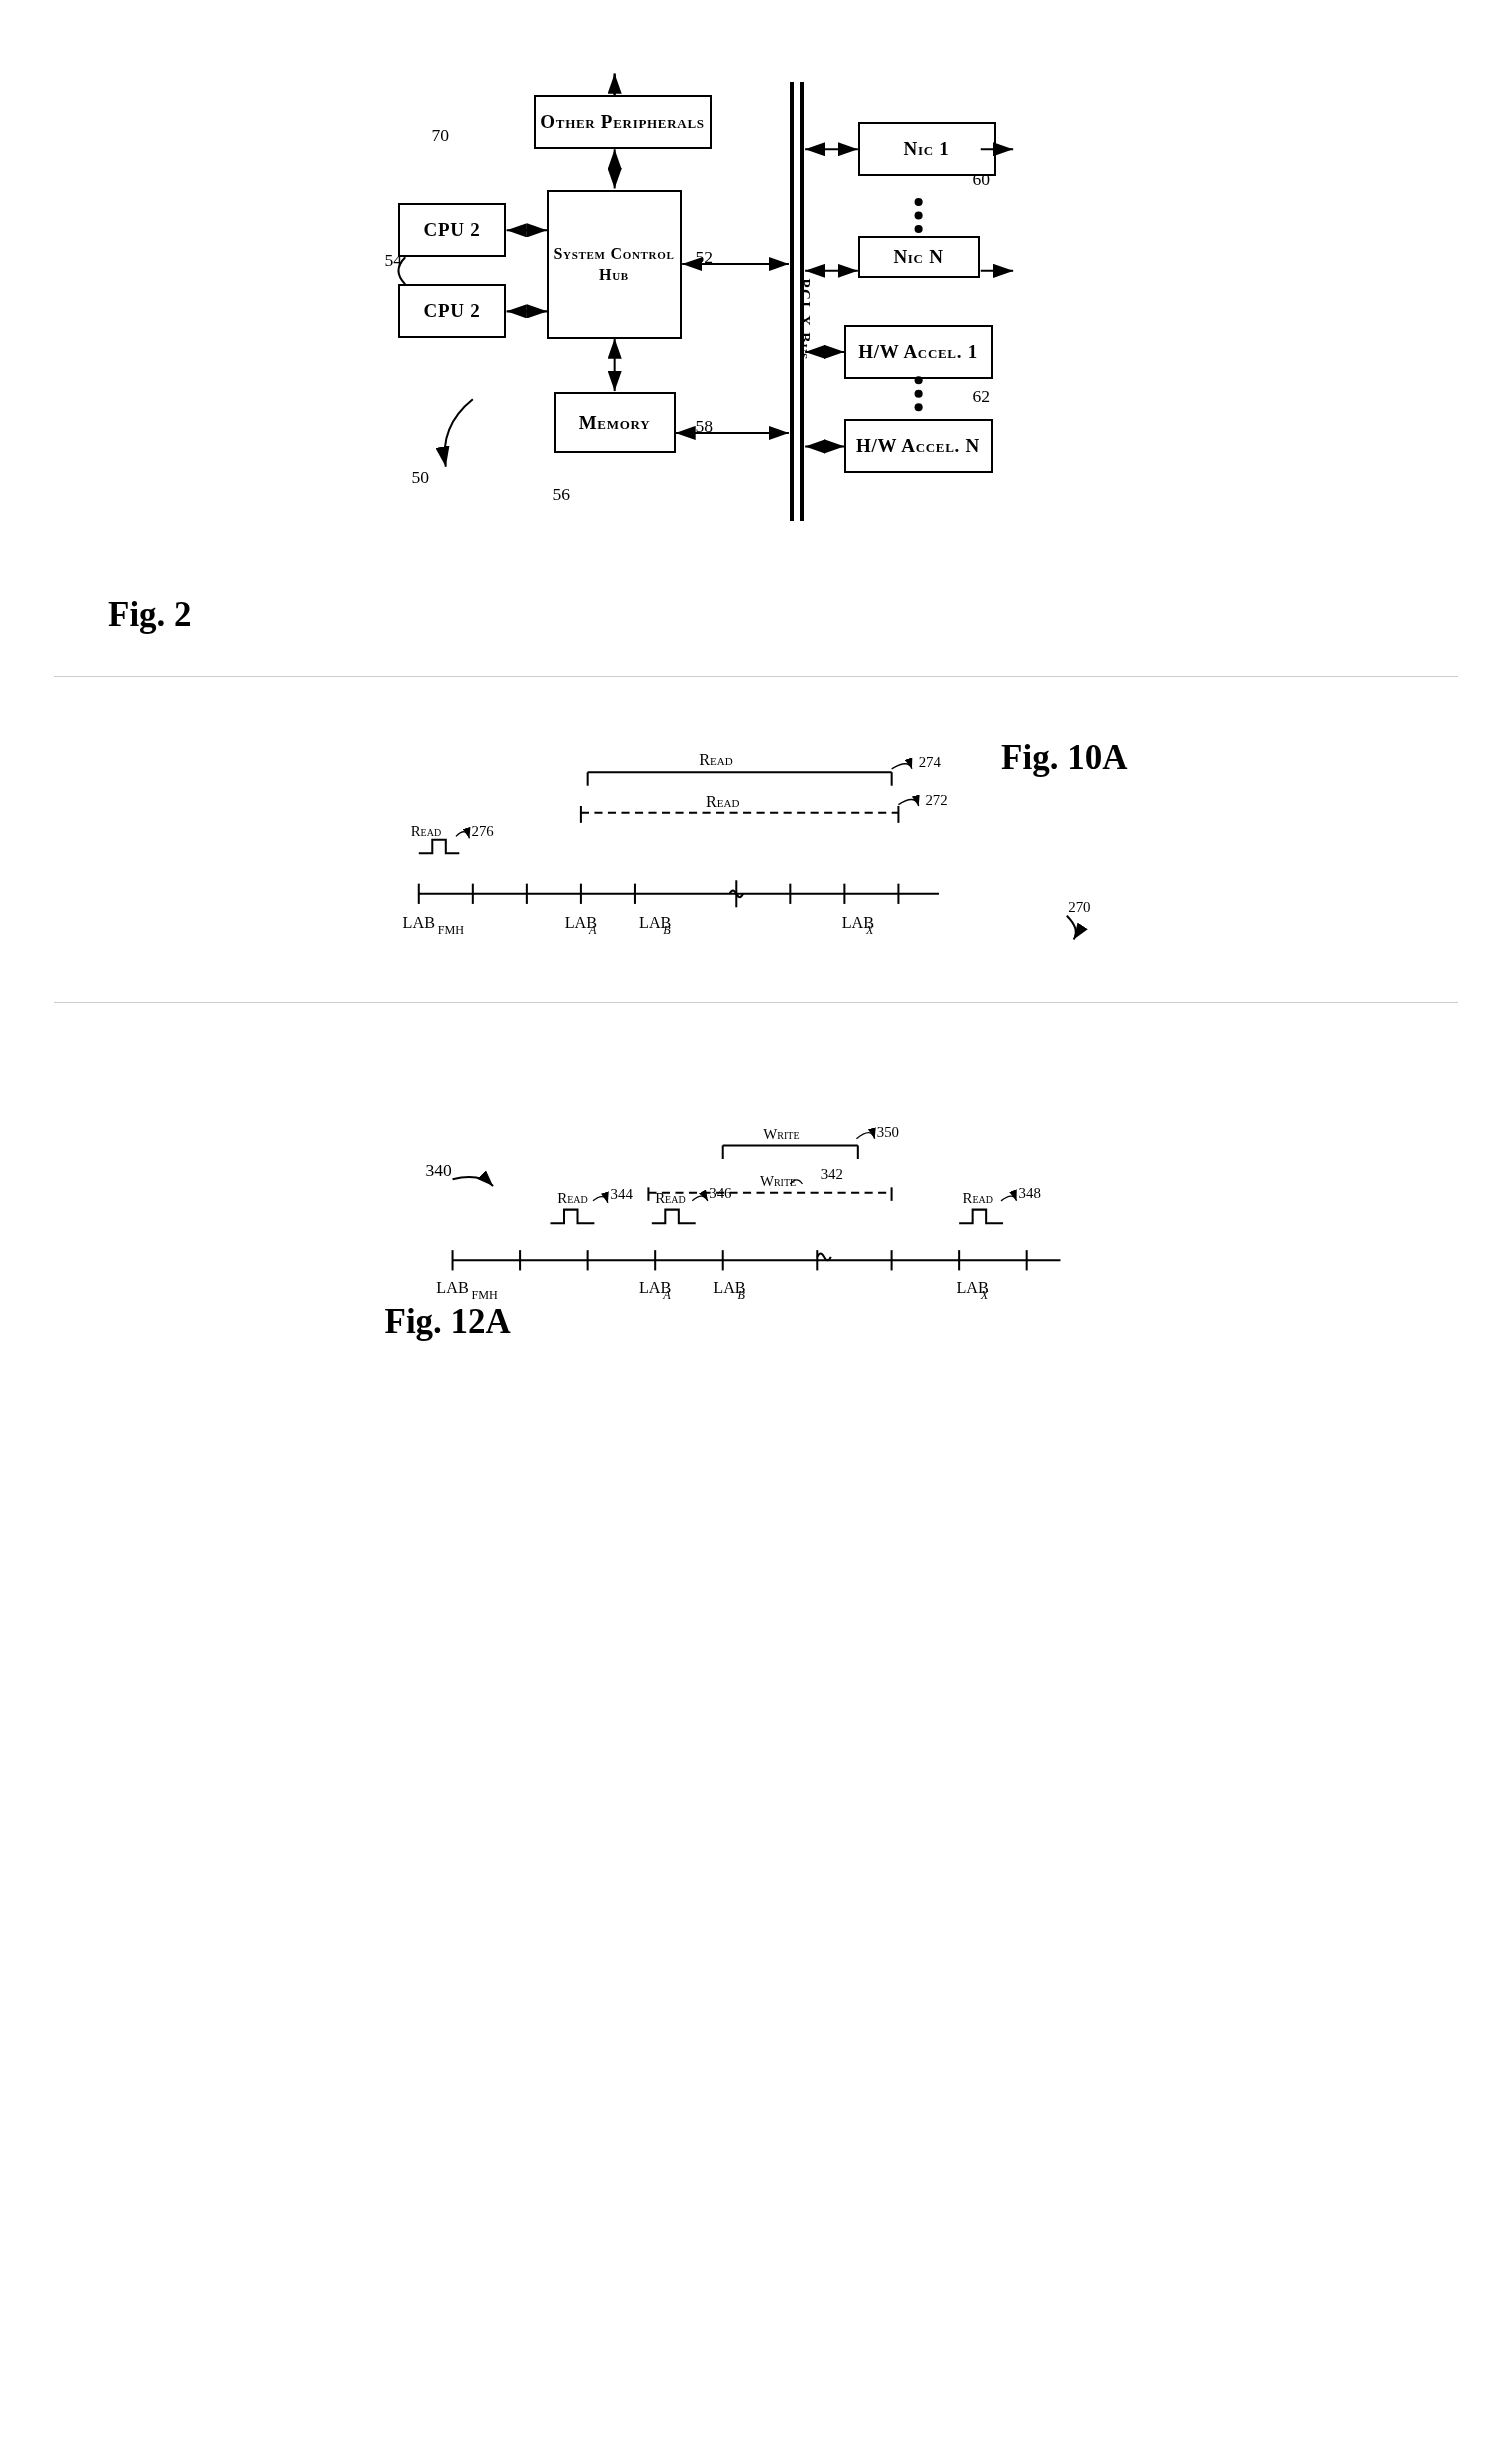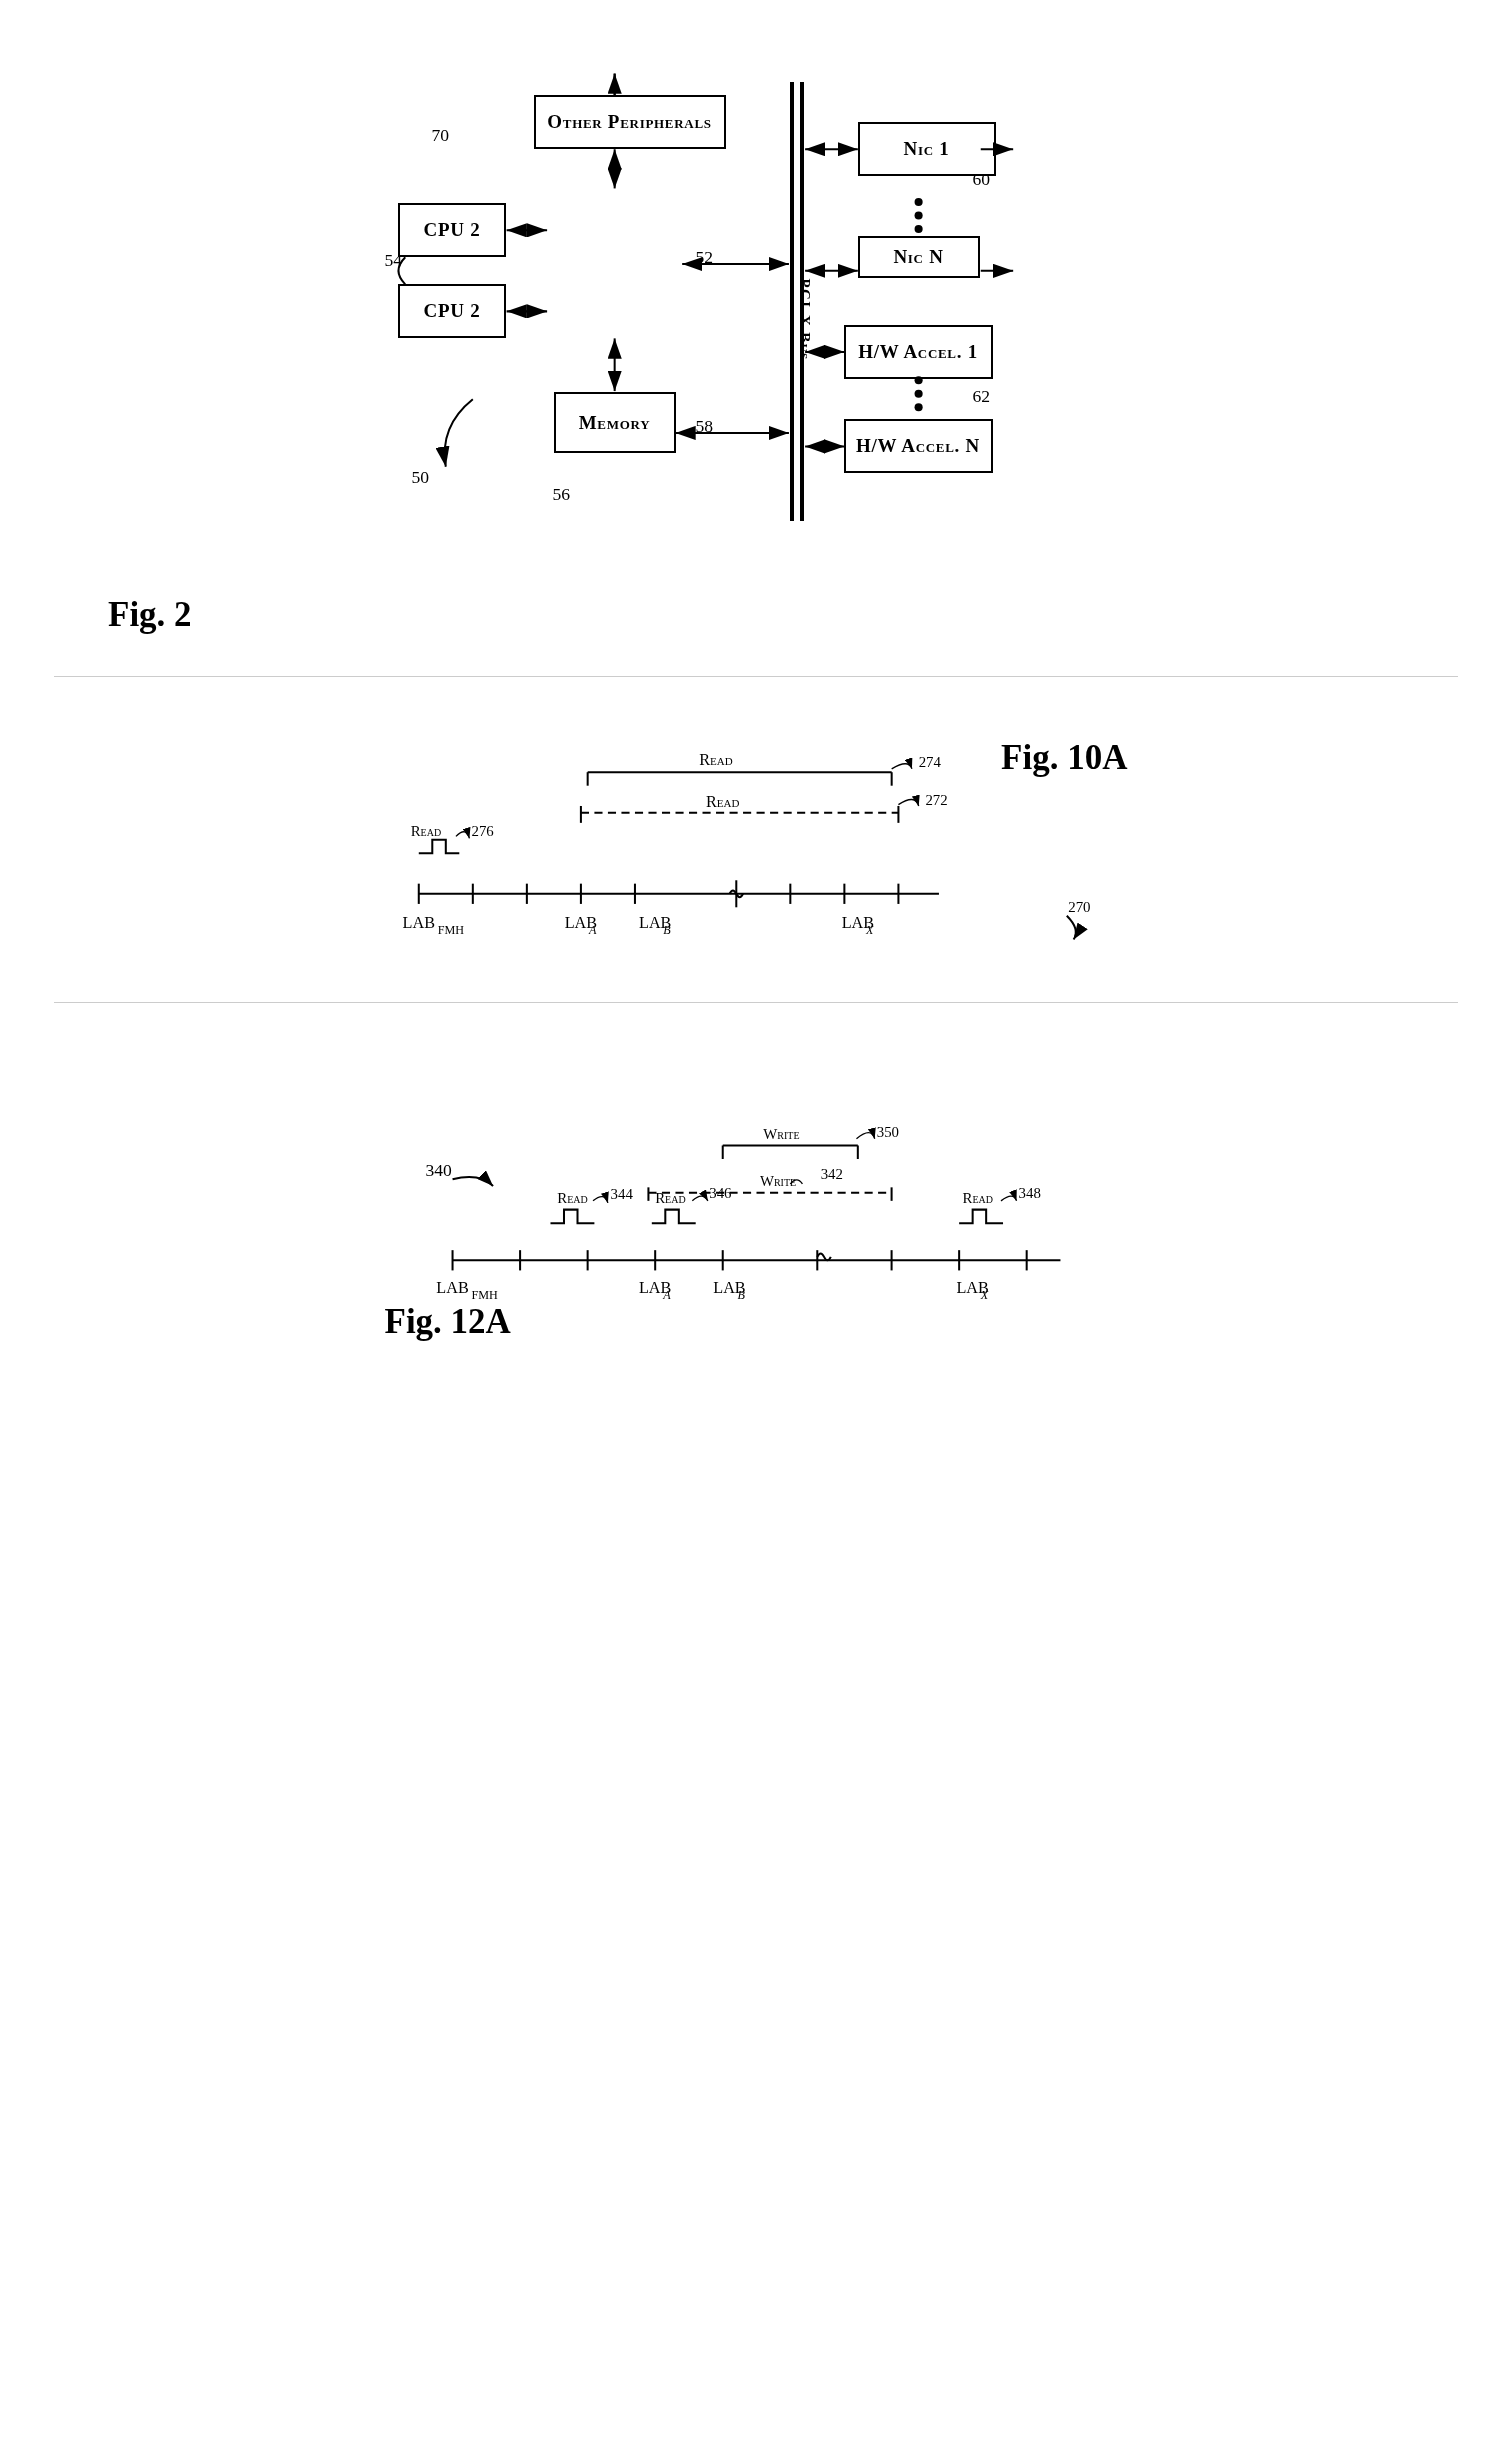--- a/index.html
+++ b/index.html
@@ -37,21 +37,21 @@
       justify-content: center;
       text-align: center;
       font-size: 19px;
       font-variant: small-caps;
       font-weight: bold;
       letter-spacing: 0.7px;
     }
 
     
     .box-other-peripherals {
-      width: 192px; height: 54px;
+      width: 178px; height: 54px;
       top: 27px; left: 149px;
     }
     .box-system-control-hub {
       width: 135px; height: 149px;
       top: 122px; left: 162px;
       font-size: 16px;
       line-height: 1.3;
     }
     .box-cpu1 {
       width: 108px; height: 54px;
@@ -149,20 +149,23 @@
 </head>
 <body>
 
 <div class="page">
 
   <div class="fig2-container">
 
     <div class="box box-other-peripherals">
       <span>Other Peripherals</span>
     </div>
+    <div class="box box-system-control-hub">
+      <span>System Control Hub</span>
+    </div>
     <div class="box box-cpu1">
       <span>CPU 2</span>
     </div>
     <div class="box box-cpu2">
       <span>CPU 2</span>
     </div>
     <div class="box box-memory">
       <span>Memory</span>
     </div>
     <div class="box box-nic1">

